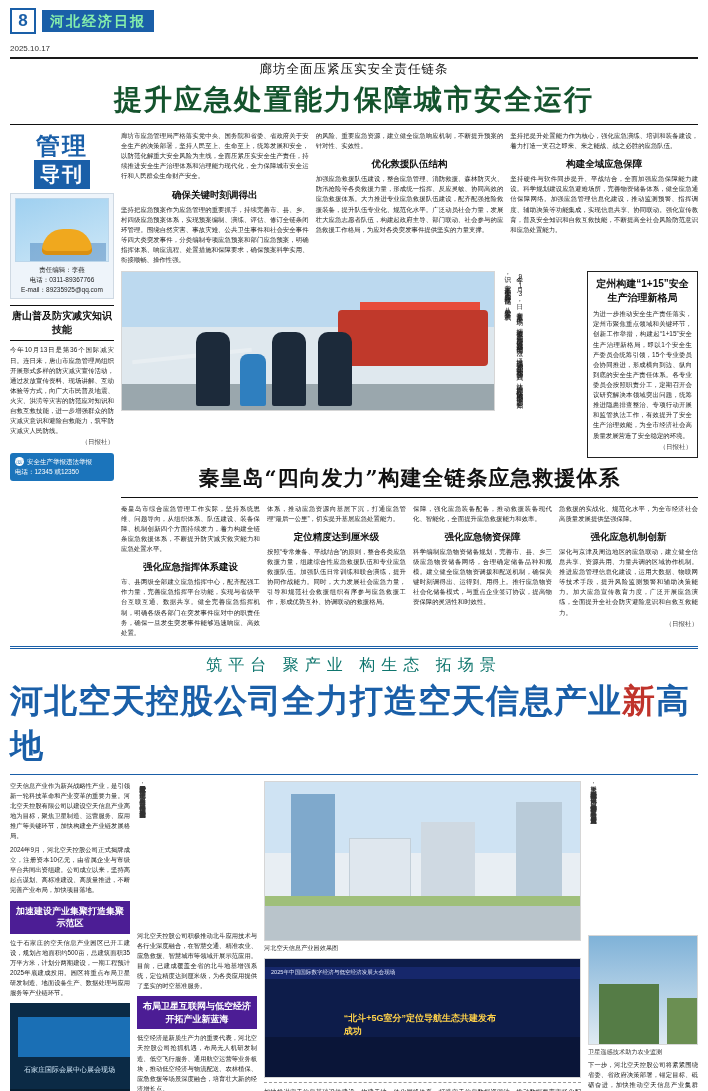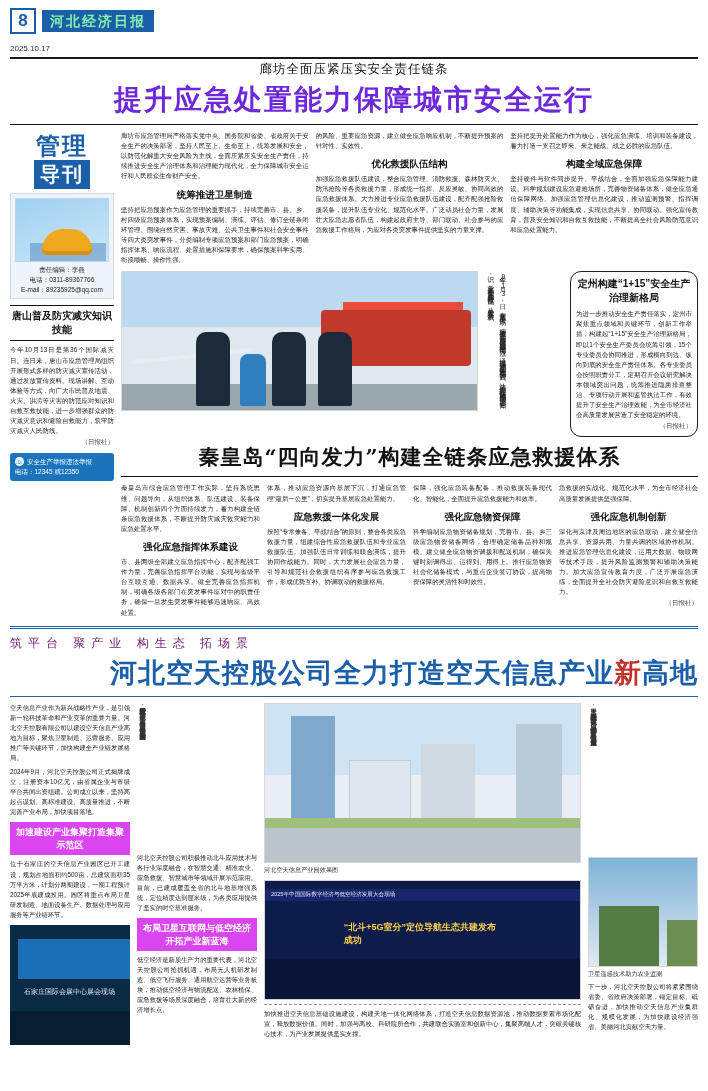--- a/index.html
+++ b/index.html
@@ -25,21 +25,21 @@
   }
   .date { font-size:8px; color:#333; margin-top:10px; }
   .mast-left { display:flex; flex-direction:column; }
   .mast-row { display:flex; align-items:center; gap:6px; }
 
   
   .top-head { text-align:center; margin:2px 0 4px 0; }
   .shoulder { font-size:12.5px; color:#111; letter-spacing:1px; }
   .main-title {
     font-family:"DejaVu Serif","Liberation Serif",serif;
-    font-weight:bold; font-size:28px; letter-spacing:2px; color:#6d28d9; margin-top:3px;
+    font-weight:bold; font-size:28px; letter-spacing:2px; color:#14532d; margin-top:3px;
   }
   .rule-thin { border-bottom:1px solid #111; margin:5px 0 6px; }
 
   
   .cols { display:flex; gap:7px; }
   .left-rail { width:104px; flex:none; }
   .mid { flex:1; }
 
   
   .rail-title {
@@ -109,53 +109,53 @@
   .box-h { font-size:10px; font-weight:bold; text-align:center; margin-bottom:4px; }
 
   
   .h2-title {
     font-family:"DejaVu Serif","Liberation Serif",serif;
     font-size:21px; font-weight:bold; text-align:center; letter-spacing:1px; margin:6px 0 4px;
   }
 
   
   .feature { margin-top:8px; border-top:3px double #1a5fa8; padding-top:6px; }
-  .f-shoulder { font-size:12px; letter-spacing:6px; color:#701a75; }
+  .f-shoulder { text-align:center; font-size:16px; letter-spacing:6px; color:#0f766e; }
   .f-title {
-    text-align:right; font-family:"DejaVu Serif","Liberation Serif",serif;
-    font-size:27px; font-weight:bold; letter-spacing:1px; color:#1a5fa8; margin-top:3px;
+    text-align:left; font-family:"DejaVu Serif","Liberation Serif",serif;
+    font-size:33px; font-weight:bold; letter-spacing:1px; color:#1a5fa8; margin-top:3px;
   }
   .f-title .hl { color:#c0332b; }
   .f-rule { border-bottom:1px solid #1a5fa8; margin:5px 0 6px; }
 
   .f-cols { display:flex; gap:7px; }
   .f-left { width:120px; flex:none; }
   .tagbox {
-    background:#d946ef; color:#fff; font-size:9px; font-weight:bold; text-align:center;
+    background:#4c1d95; color:#fff; font-size:9px; font-weight:bold; text-align:center;
     padding:4px 2px; line-height:1.4; margin:5px 0 4px;
   }
   .tagbox.alt { background:#0f6fb8; }
   .ph-city { height:160px; background:linear-gradient(#cfe3f3 0 45%, #e8eef3 45% 100%); position:relative; overflow:hidden;}
   .ph-city .tower{ position:absolute; left:26px; top:12px; width:44px; height:118px; background:#7fa9cc; }
   .ph-city .b1{ position:absolute; left:84px; top:56px; width:62px; height:74px; background:#dfe7ee; border:1px solid #c3cfd8;}
   .ph-city .b2{ position:absolute; left:156px; top:40px; width:54px; height:90px; background:#cfd9e2;}
   .ph-city .b3{ position:absolute; right:18px; top:20px; width:46px; height:110px; background:#b9cbd9;}
   .ph-city .road{ position:absolute; left:0; right:0; bottom:0; height:34px; background:#b9c4cb;}
   .ph-city .green{ position:absolute; left:0; right:0; bottom:30px; height:14px; background:#9fbf7a;}
 
   .ph-booth{ height:120px; background:#0b2a45; position:relative; overflow:hidden;}
   .ph-booth .screen{ position:absolute; left:8px; top:14px; width:150px; height:40px; background:#1a6fb5; }
   .ph-booth .txt{ position:absolute; left:14px; top:62px; color:#cfe6f7; font-size:7px;}
   .ph-booth .people{ position:absolute; bottom:0; left:0; right:0; height:34px; background:#071d30;}
 
   .ph-conf{ height:120px; background:#0d1c4a; position:relative; overflow:hidden;}
   .ph-conf .band{ position:absolute; left:0; right:0; top:8px; height:12px; background:#16276b;}
   .ph-conf .cap{ position:absolute; left:6px; top:10px; color:#e6ecff; font-size:5.6px;}
   .ph-conf .stage{ position:absolute; left:0; right:0; bottom:0; height:40px; background:#0a1538;}
-  .ph-conf .logo{ position:absolute; left:50%; transform:translateX(-50%); top:40px; color:#ffd24a; font-size:9px; font-weight:bold;}
+  .ph-conf .logo{ position:absolute; left:50%; transform:translateX(-50%); top:53px; color:#ffd24a; font-size:9px; font-weight:bold;}
 
   .ph-sat{ height:110px; background:linear-gradient(#7fb2d8,#dfeaf2); position:relative; overflow:hidden;}
   .ph-sat .p1{ position:absolute; left:10px; bottom:0; width:60px; height:60px; background:#557c46;}
   .ph-sat .p2{ position:absolute; left:78px; bottom:0; width:70px; height:46px; background:#6b8f52;}
 
   .small-cap { font-size:6.2px; color:#333; line-height:1.5; margin-top:2px; }
   .fbody { font-size:6.3px; line-height:1.6; text-align:justify; color:#1a1a1a; }
   .vert-cap{ writing-mode:vertical-rl; text-orientation:upright; font-size:6.2px; line-height:1.7; color:#333; height:150px;}
   .blue-h { color:#1a5fa8; font-weight:bold; font-size:9px; text-align:center; margin:4px 0 3px;}
   .dash { border-bottom:1px dashed #999; margin:4px 0; }
@@ -206,21 +206,21 @@
         <div><span class="ico">☏</span><span>安全生产举报违法举报</span></div>
         <div>电话：12345  或12350</div>
       </div>
     </div>
 
     <div class="mid">
 
       <div class="art-cols">
         <div class="col">
           <div class="ctext">廊坊市应急管理局严格落实党中央、国务院和省委、省政府关于安全生产的决策部署，坚持人民至上、生命至上，统筹发展和安全，以防范化解重大安全风险为主线，全面压紧压实安全生产责任，持续推进安全生产治理体系和治理能力现代化，全力保障城市安全运行和人民群众生命财产安全。</div>
-          <div class="sub-h">统筹推进卫星制造</div>
+          <div class="sub-h">确保关键时刻调得出</div>
           <div class="ctext">坚持把应急预案作为应急管理的重要抓手，持续完善市、县、乡、村四级应急预案体系，实现预案编制、演练、评估、修订全链条闭环管理。围绕自然灾害、事故灾难、公共卫生事件和社会安全事件等四大类突发事件，分类编制专项应急预案和部门应急预案，明确指挥体系、响应流程、处置措施和保障要求，确保预案科学实用、衔接顺畅、操作性强。</div>
         </div>
         <div class="col">
           <div class="ctext">的风险、重要应急资源，建立健全应急响应机制，不断提升预案的针对性、实效性。</div>
           <div class="sub-h">优化救援队伍结构</div>
           <div class="ctext">加强应急救援队伍建设，整合应急管理、消防救援、森林防灭火、防汛抢险等各类救援力量，形成统一指挥、反应灵敏、协同高效的应急救援体系。大力推进专业应急救援队伍建设，配齐配强抢险救援装备，提升队伍专业化、规范化水平。广泛动员社会力量，发展壮大应急志愿者队伍，构建起政府主导、部门联动、社会参与的应急救援工作格局，为应对各类突发事件提供坚实的力量支撑。</div>
         </div>
         <div class="col">
           <div class="ctext">坚持把提升处置能力作为核心，强化应急演练、培训和装备建设，着力打造一支召之即来、来之能战、战之必胜的应急队伍。</div>
           <div class="sub-h">构建全域应急保障</div>
@@ -237,39 +237,39 @@
             <div class="hose"></div>
             <div class="man m1"></div>
               <div class="kid"></div>
             <div class="man m2"></div>
               <div class="man m3"></div>
           </div>
         </div>
         <div style="width:78px; flex:none;">
           <div class="cap-vert">今年9月13日，在某市某小区广场，消防救援人员正在向小朋友讲解消防器材的使用方法，通过现场演示和互动体验相结合的方式，让孩子们在轻松愉快的氛围中学习消防安全知识，掌握基本的火灾逃生和自救技能，从小树立安全意识。</div>
         </div>
-        <div style="width:128px; flex:none;border-radius:11px;" class="boxed">
+        <div style="width:111px; flex:none;" class="boxed">
           <div class="box-h">定州构建“1+15”安全生产治理新格局</div>
           <div class="ctext">为进一步推动安全生产责任落实，定州市聚焦重点领域和关键环节，创新工作举措，构建起“1+15”安全生产治理新格局，即以1个安全生产委员会统筹引领，15个专业委员会协同推进，形成横向到边、纵向到底的安全生产责任体系。各专业委员会按照职责分工，定期召开会议研究解决本领域突出问题，统筹推进隐患排查整治、专项行动开展和监管执法工作，有效提升了安全生产治理效能，为全市经济社会高质量发展营造了安全稳定的环境。</div>
           <div class="rail-note">（日报社）</div>
         </div>
       </div>
 
       <div class="h2-title">秦皇岛“四向发力”构建全链条应急救援体系</div>
       <div class="rule-thin"></div>
 
       <div class="art-cols">
         <div class="col">
           <div class="ctext">秦皇岛市综合应急管理工作实际，坚持系统思维、问题导向，从组织体系、队伍建设、装备保障、机制创新四个方面持续发力，着力构建全链条应急救援体系，不断提升防灾减灾救灾能力和应急处置水平。</div>
           <div class="sub-h">强化应急指挥体系建设</div>
           <div class="ctext">市、县两级全部建立应急指挥中心，配齐配强工作力量，完善应急指挥平台功能，实现与省级平台互联互通、数据共享。健全完善应急指挥机制，明确各级各部门在突发事件应对中的职责任务，确保一旦发生突发事件能够迅速响应、高效处置。</div>
         </div>
         <div class="col">
           <div class="ctext">体系，推动应急资源向基层下沉，打通应急管理“最后一公里”，切实提升基层应急处置能力。</div>
-          <div class="sub-h">应急救援一体化发展</div>
+          <div class="sub-h">定位精度达到厘米级</div>
           <div class="ctext">按照“专常兼备、平战结合”的原则，整合各类应急救援力量，组建综合性应急救援队伍和专业应急救援队伍。加强队伍日常训练和联合演练，提升协同作战能力。同时，大力发展社会应急力量，引导和规范社会救援组织有序参与应急救援工作，形成优势互补、协调联动的救援格局。</div>
         </div>
         <div class="col">
           <div class="ctext">保障，强化应急装备配备，推动救援装备现代化、智能化，全面提升应急救援能力和效率。</div>
           <div class="sub-h">强化应急物资保障</div>
           <div class="ctext">科学编制应急物资储备规划，完善市、县、乡三级应急物资储备网络，合理确定储备品种和规模。建立健全应急物资调拨和配送机制，确保关键时刻调得出、运得到、用得上。推行应急物资社会化储备模式，与重点企业签订协议，提高物资保障的灵活性和时效性。</div>
         </div>
         <div class="col">
           <div class="ctext">急救援的实战化、规范化水平，为全市经济社会高质量发展提供坚强保障。</div>
           <div class="sub-h">强化应急机制创新</div>

